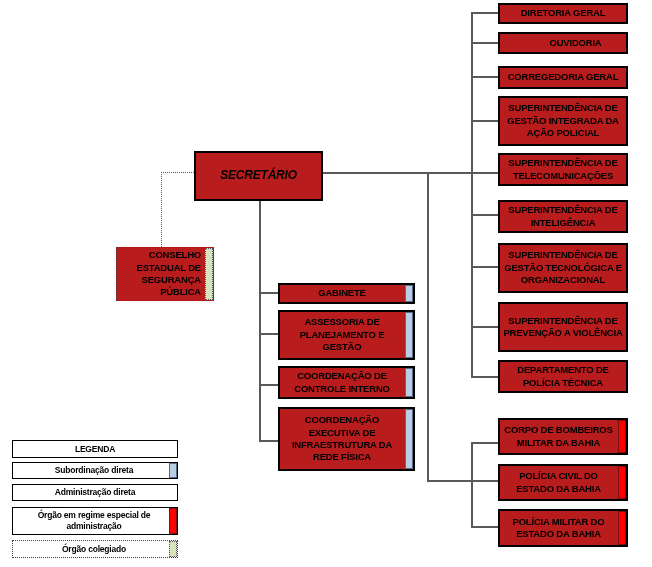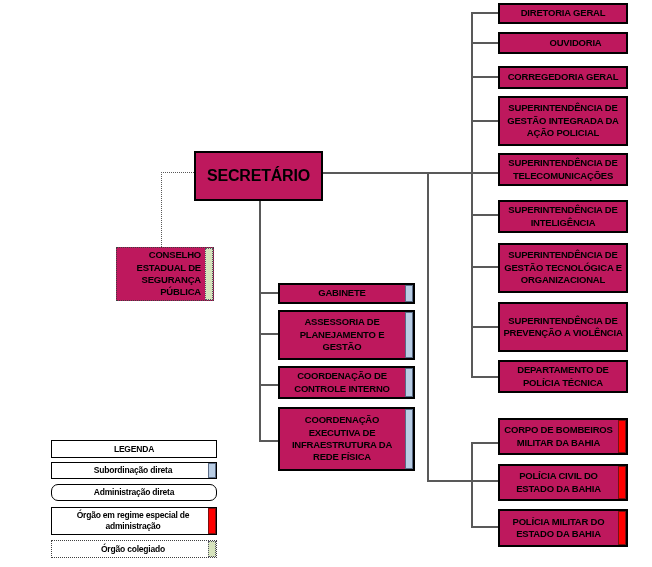--- a/index.html
+++ b/index.html
@@ -6,32 +6,32 @@
   #canvas{
     position:relative;
     width:652px;height:567px;
     background:#fff;
     font-family:"Liberation Sans","DejaVu Sans",sans-serif;
     overflow:hidden;
   }
   .node{
     position:absolute;
     box-sizing:border-box;
-    background:#be185d;
+    background:#b91c1c;
     border:2px solid #000;
     display:flex;align-items:center;justify-content:center;
     text-align:center;
     font-weight:bold;
     font-size:9.5px;
     line-height:1.3;
     letter-spacing:-0.2px;
     color:#000;
     padding:1px 3px;
   }
-  .node.root{font-size:16px;}
+  .node.root{font-size:12px;font-style:italic;}
   .node.dotted{border:1px dotted #404040;text-align:right;}
   .node.has-strip{padding-right:12px;}
   .strip{
     position:absolute;
     top:0;bottom:0;right:0;
     width:8px;
     box-sizing:border-box;
     border:1px solid #5a6b86;
   }
   .strip.blue{background:var(--subordination-blue,#B9CDE4);}
@@ -49,21 +49,20 @@
     background:#fff;
     border:1.5px solid #000;
     display:flex;align-items:center;justify-content:center;
     text-align:center;
     font-weight:bold;
     font-size:8.5px;
     line-height:1.25;
     letter-spacing:-0.2px;
     color:#000;
     padding:1px 4px;
-    margin-left:39px;
   }
   .legend-box.dotted{border:1px dotted #404040;}
   .legend-box.has-strip{padding-right:6px;}
 </style>
 </head>
 <body>
 
 <div id="canvas">
 
   <div class="dotline-h" style="left:161px;top:172px;width:33px;"></div>
@@ -162,21 +161,21 @@
     <span class="strip red"></span>
   </div>
 
   <div class="legend-box" style="left:12px;top:440px;width:166px;height:18px;">
     <span>LEGENDA</span>
   </div>
   <div class="legend-box has-strip" style="left:12px;top:462px;width:166px;height:17px;border-width:1px;">
     <span>Subordinação direta</span>
     <span class="strip blue"></span>
   </div>
-  <div class="legend-box" style="left:12px;top:484px;width:166px;height:17px;border-radius:7px;">
+  <div class="legend-box" style="left:12px;top:484px;width:166px;height:17px;">
     <span>Administração direta</span>
   </div>
   <div class="legend-box has-strip" style="left:12px;top:507px;width:166px;height:28px;">
     <span>Órgão em regime especial de administração</span>
     <span class="strip red"></span>
   </div>
   <div class="legend-box dotted has-strip" style="left:12px;top:540px;width:166px;height:18px;">
     <span>Órgão colegiado</span>
     <span class="strip green"></span>
   </div>

